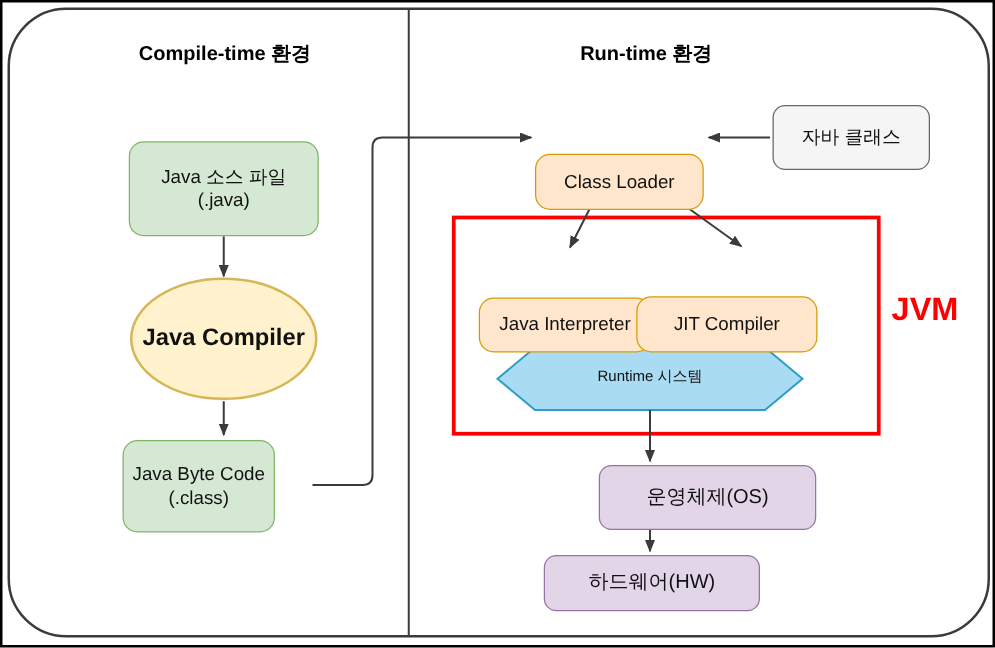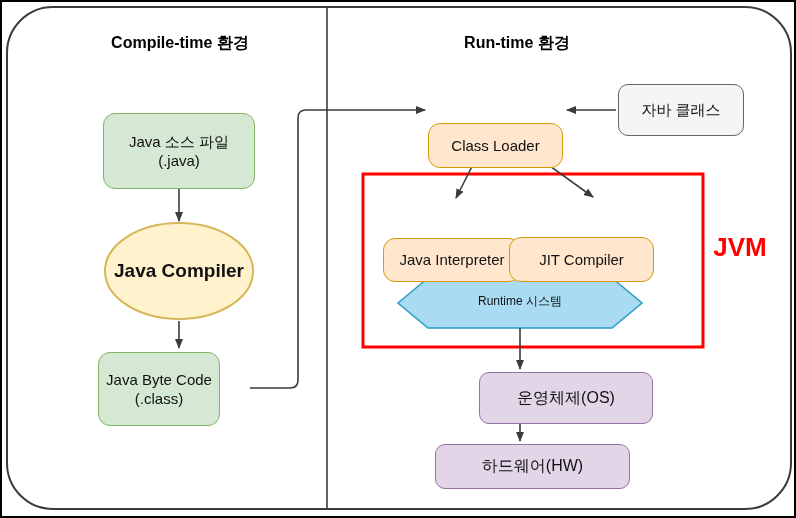--- a/index.html
+++ b/index.html
@@ -109,17 +109,17 @@
 </div>
 
 <div class="label hex-label" style="left:398px; top:293px; width:244px;">Runtime 시스템</div>
 
 <div class="label jvm-label" style="left:706px; top:232px; width:68px;">JVM</div>
 
 <div class="node purple" style="left:433px; top:372px; width:174px; height:52px;margin-left:46px;">
   <span>운영체제(OS)</span>
 </div>
 
-<div class="node purple" style="left:435px; top:444px; width:195px; height:45px;">
+<div class="node purple" style="left:435px; top:444px; width:173px; height:45px;">
   <span>하드웨어(HW)</span>
 </div>
 
 <div class="frame"></div>
 
 </body></html>

